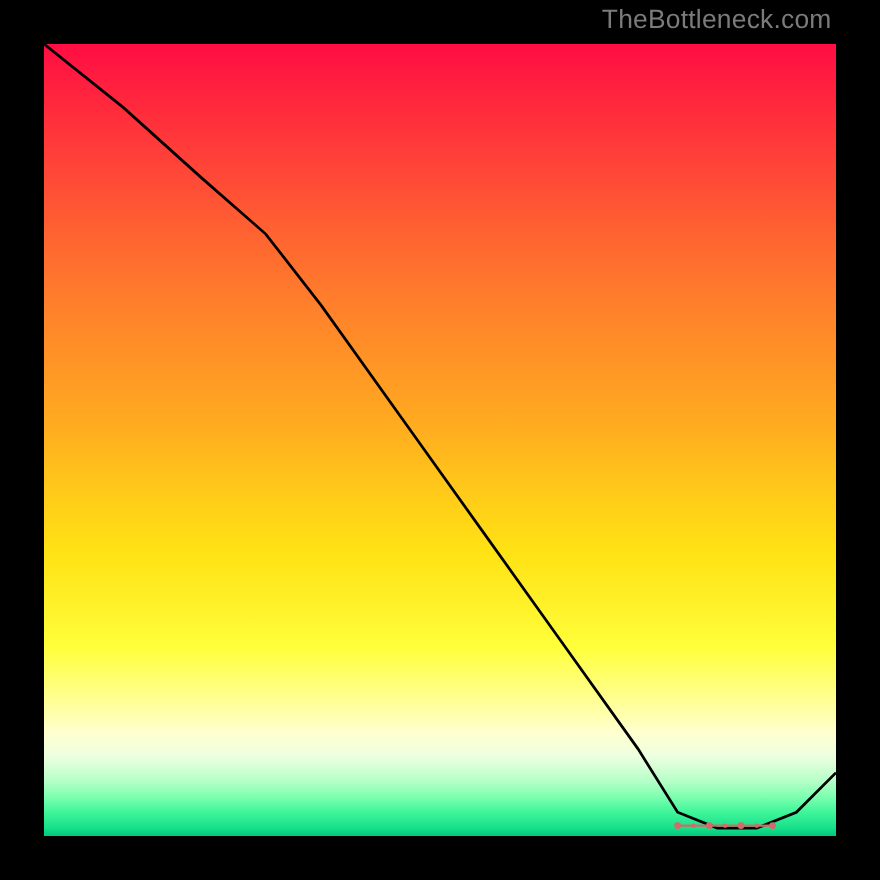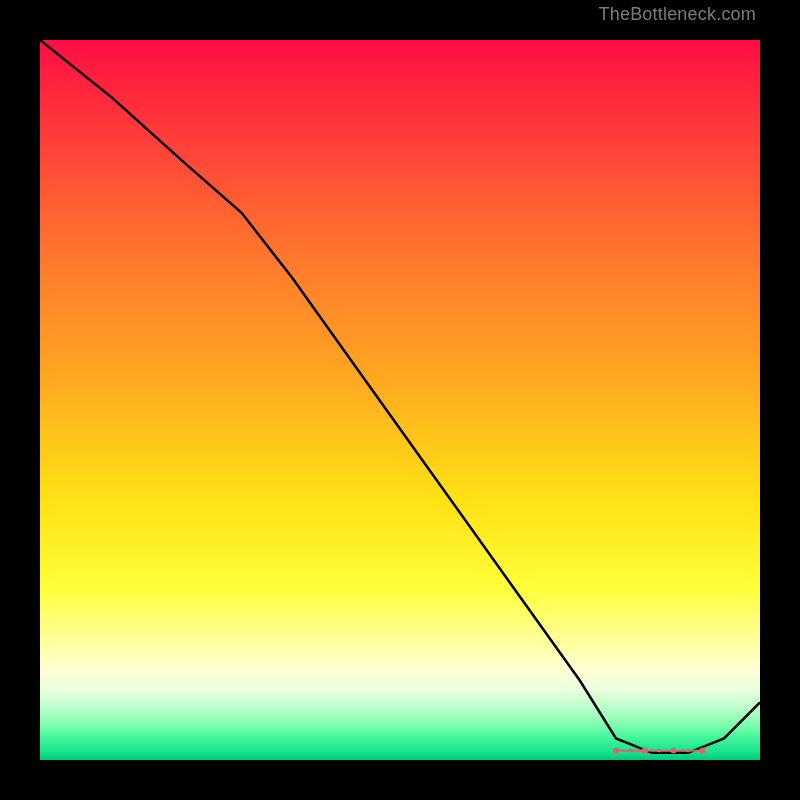--- a/index.html
+++ b/index.html
@@ -51,21 +51,21 @@
     left: 0;
     top: 0;
     width: 720px;
     height: 720px;
   }
   .watermark {
     position: absolute;
     top: 4px;
     right: 44px;
     color: #7b7b7b;
-    font-size: 18px;
+    font-size: 24px;
     font-weight: 500;
     letter-spacing: 0.2px;
   }
   
   .bottom-label {
     position: absolute;
     color: #d46a6a;
     font-size: 12px;
     font-weight: 700;
     letter-spacing: 0.5px;

